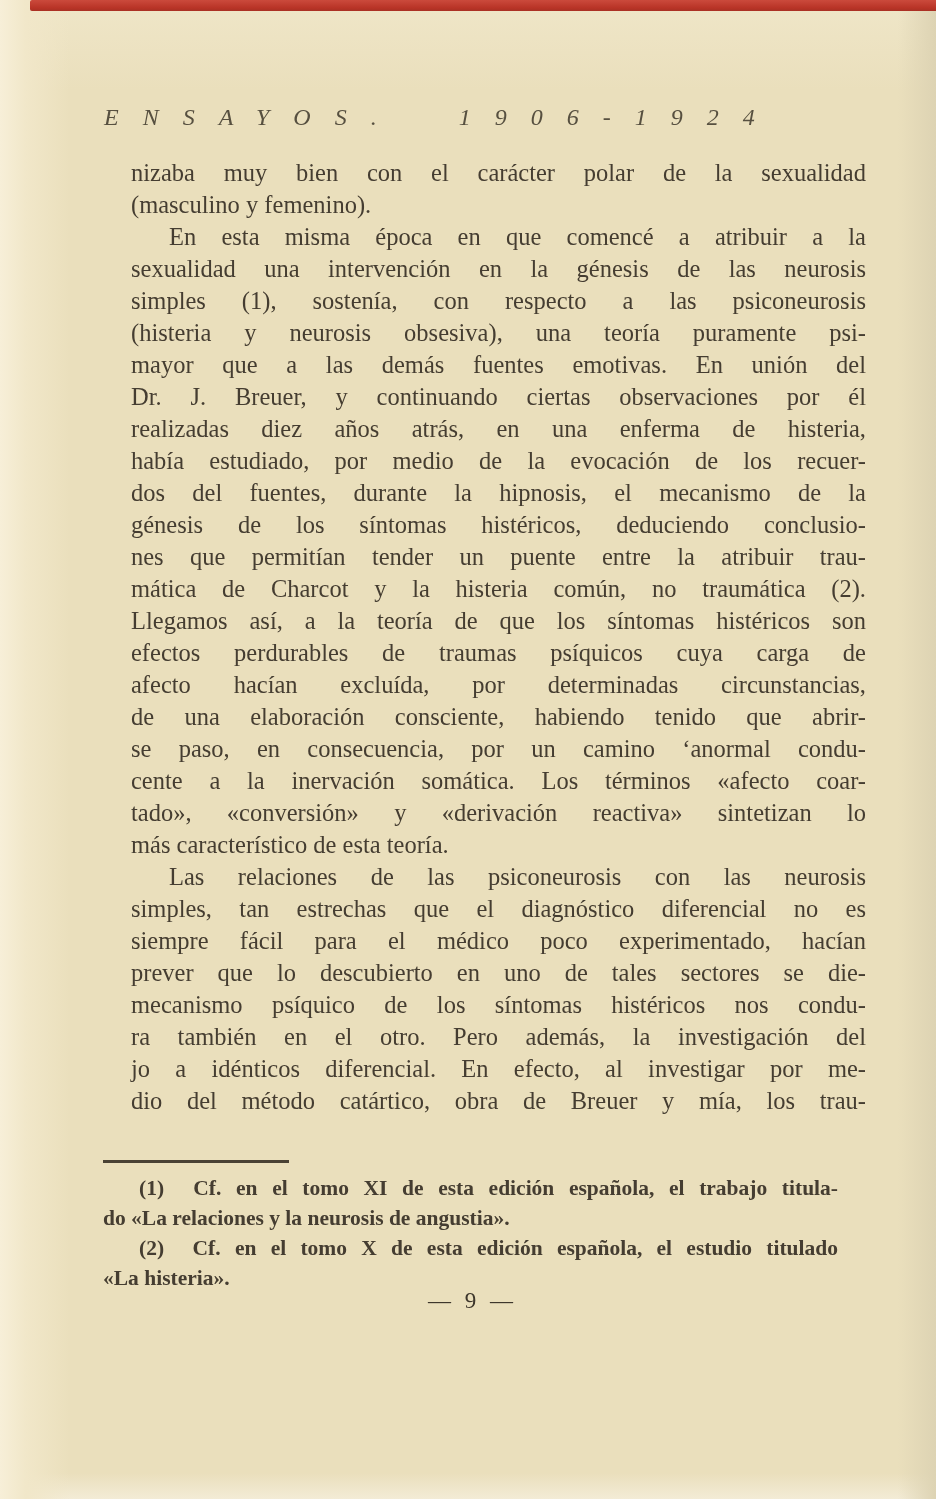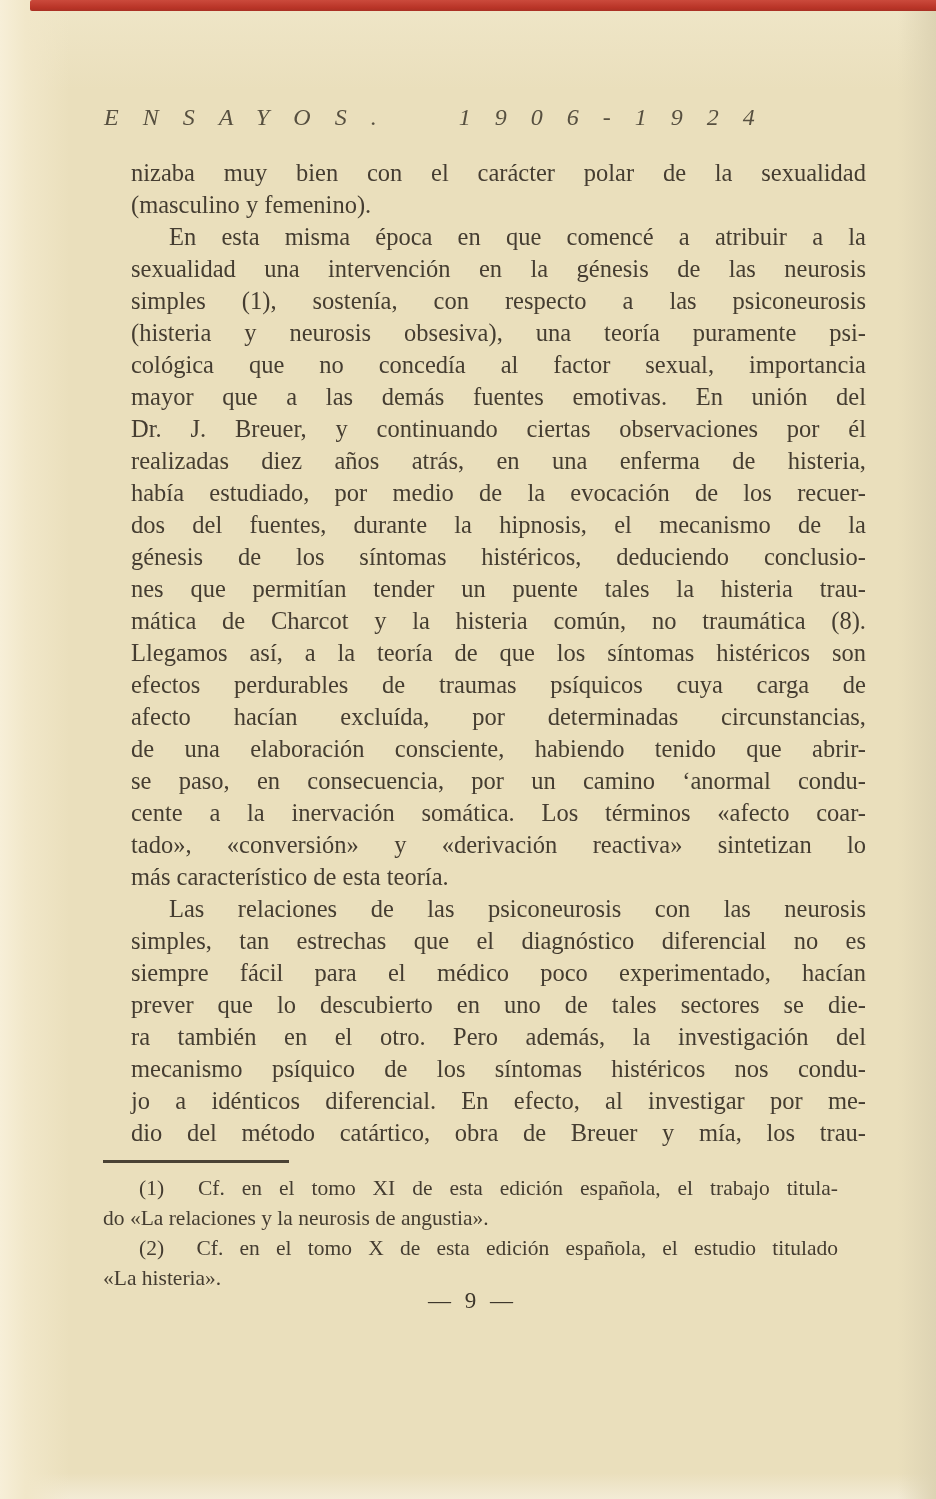--- a/index.html
+++ b/index.html
@@ -62,20 +62,21 @@
     position: absolute;
     top: 1173px; left: 103px;
     width: 735px;
     font-size: 21.5px;
     line-height: 30px;
     color: #453d31;
   }
   .fline {
     text-align: justify;
     text-align-last: justify;
+    font-weight: bold;
   }
   .fline.indent { padding-left: 36px; }
   .fline.end { text-align-last: left; }
   .page-number {
     position: absolute;
     top: 1288px; left: 103px;
     width: 735px;
     text-align: center;
     font-size: 23px;
     color: #3e372c;
@@ -90,43 +91,42 @@
 
   <div class="running-header">ENSAYOS. 1906-1924</div>
 
   <div class="body-text">
       <div class="bline">nizaba muy bien con el carácter polar de la sexualidad</div>
       <div class="bline end">(masculino y femenino).</div>
       <div class="bline indent">En esta misma época en que comencé a atribuir a la</div>
       <div class="bline">sexualidad una intervención en la génesis de las neurosis</div>
       <div class="bline">simples (1), sostenía, con respecto a las psiconeurosis</div>
       <div class="bline">(histeria y neurosis obsesiva), una teoría puramente psi-</div>
-      <div class="bline">cológica que no concedía al factor sexual, importancia</div>
       <div class="bline">mayor que a las demás fuentes emotivas. En unión del</div>
       <div class="bline">Dr. J. Breuer, y continuando ciertas observaciones por él</div>
       <div class="bline">realizadas diez años atrás, en una enferma de histeria,</div>
       <div class="bline">había estudiado, por medio de la evocación de los recuer-</div>
       <div class="bline">dos del fuentes, durante la hipnosis, el mecanismo de la</div>
       <div class="bline">génesis de los síntomas histéricos, deduciendo conclusio-</div>
-      <div class="bline">nes que permitían tender un puente tales la histeria trau-</div>
-      <div class="bline">mática de Charcot y la histeria común, no traumática (8).</div>
+      <div class="bline">nes que permitían tender un puente entre la atribuir trau-</div>
+      <div class="bline">mática de Charcot y la histeria común, no traumática (2).</div>
       <div class="bline">Llegamos así, a la teoría de que los síntomas histéricos son</div>
       <div class="bline">efectos perdurables de traumas psíquicos cuya carga de</div>
       <div class="bline">afecto hacían excluída, por determinadas circunstancias,</div>
       <div class="bline">de una elaboración consciente, habiendo tenido que abrir-</div>
       <div class="bline">se paso, en consecuencia, por un camino ‘anormal condu-</div>
       <div class="bline">cente a la inervación somática. Los términos «afecto coar-</div>
       <div class="bline">tado», «conversión» y «derivación reactiva» sintetizan lo</div>
       <div class="bline end">más característico de esta teoría.</div>
       <div class="bline indent">Las relaciones de las psiconeurosis con las neurosis</div>
       <div class="bline">simples, tan estrechas que el diagnóstico diferencial no es</div>
       <div class="bline">siempre fácil para el médico poco experimentado, hacían</div>
       <div class="bline">prever que lo descubierto en uno de tales sectores se die-</div>
+      <div class="bline">mecanismo psíquico de los síntomas histéricos nos condu-</div>
       <div class="bline">ra también en el otro. Pero además, la investigación del</div>
-      <div class="bline">mecanismo psíquico de los síntomas histéricos nos condu-</div>
       <div class="bline">jo a idénticos diferencial. En efecto, al investigar por me-</div>
       <div class="bline">dio del método catártico, obra de Breuer y mía, los trau-</div>
     </div>
 
   <div class="footnote-rule"></div>
 
   <div class="footnotes">
       <div class="fline indent">(1)&nbsp;&nbsp;Cf. en el tomo XI de esta edición española, el trabajo titula-</div>
       <div class="fline end">do «La relaciones y la neurosis de angustia».</div>
       <div class="fline indent">(2)&nbsp;&nbsp;Cf. en el tomo X de esta edición española, el estudio titulado</div>

